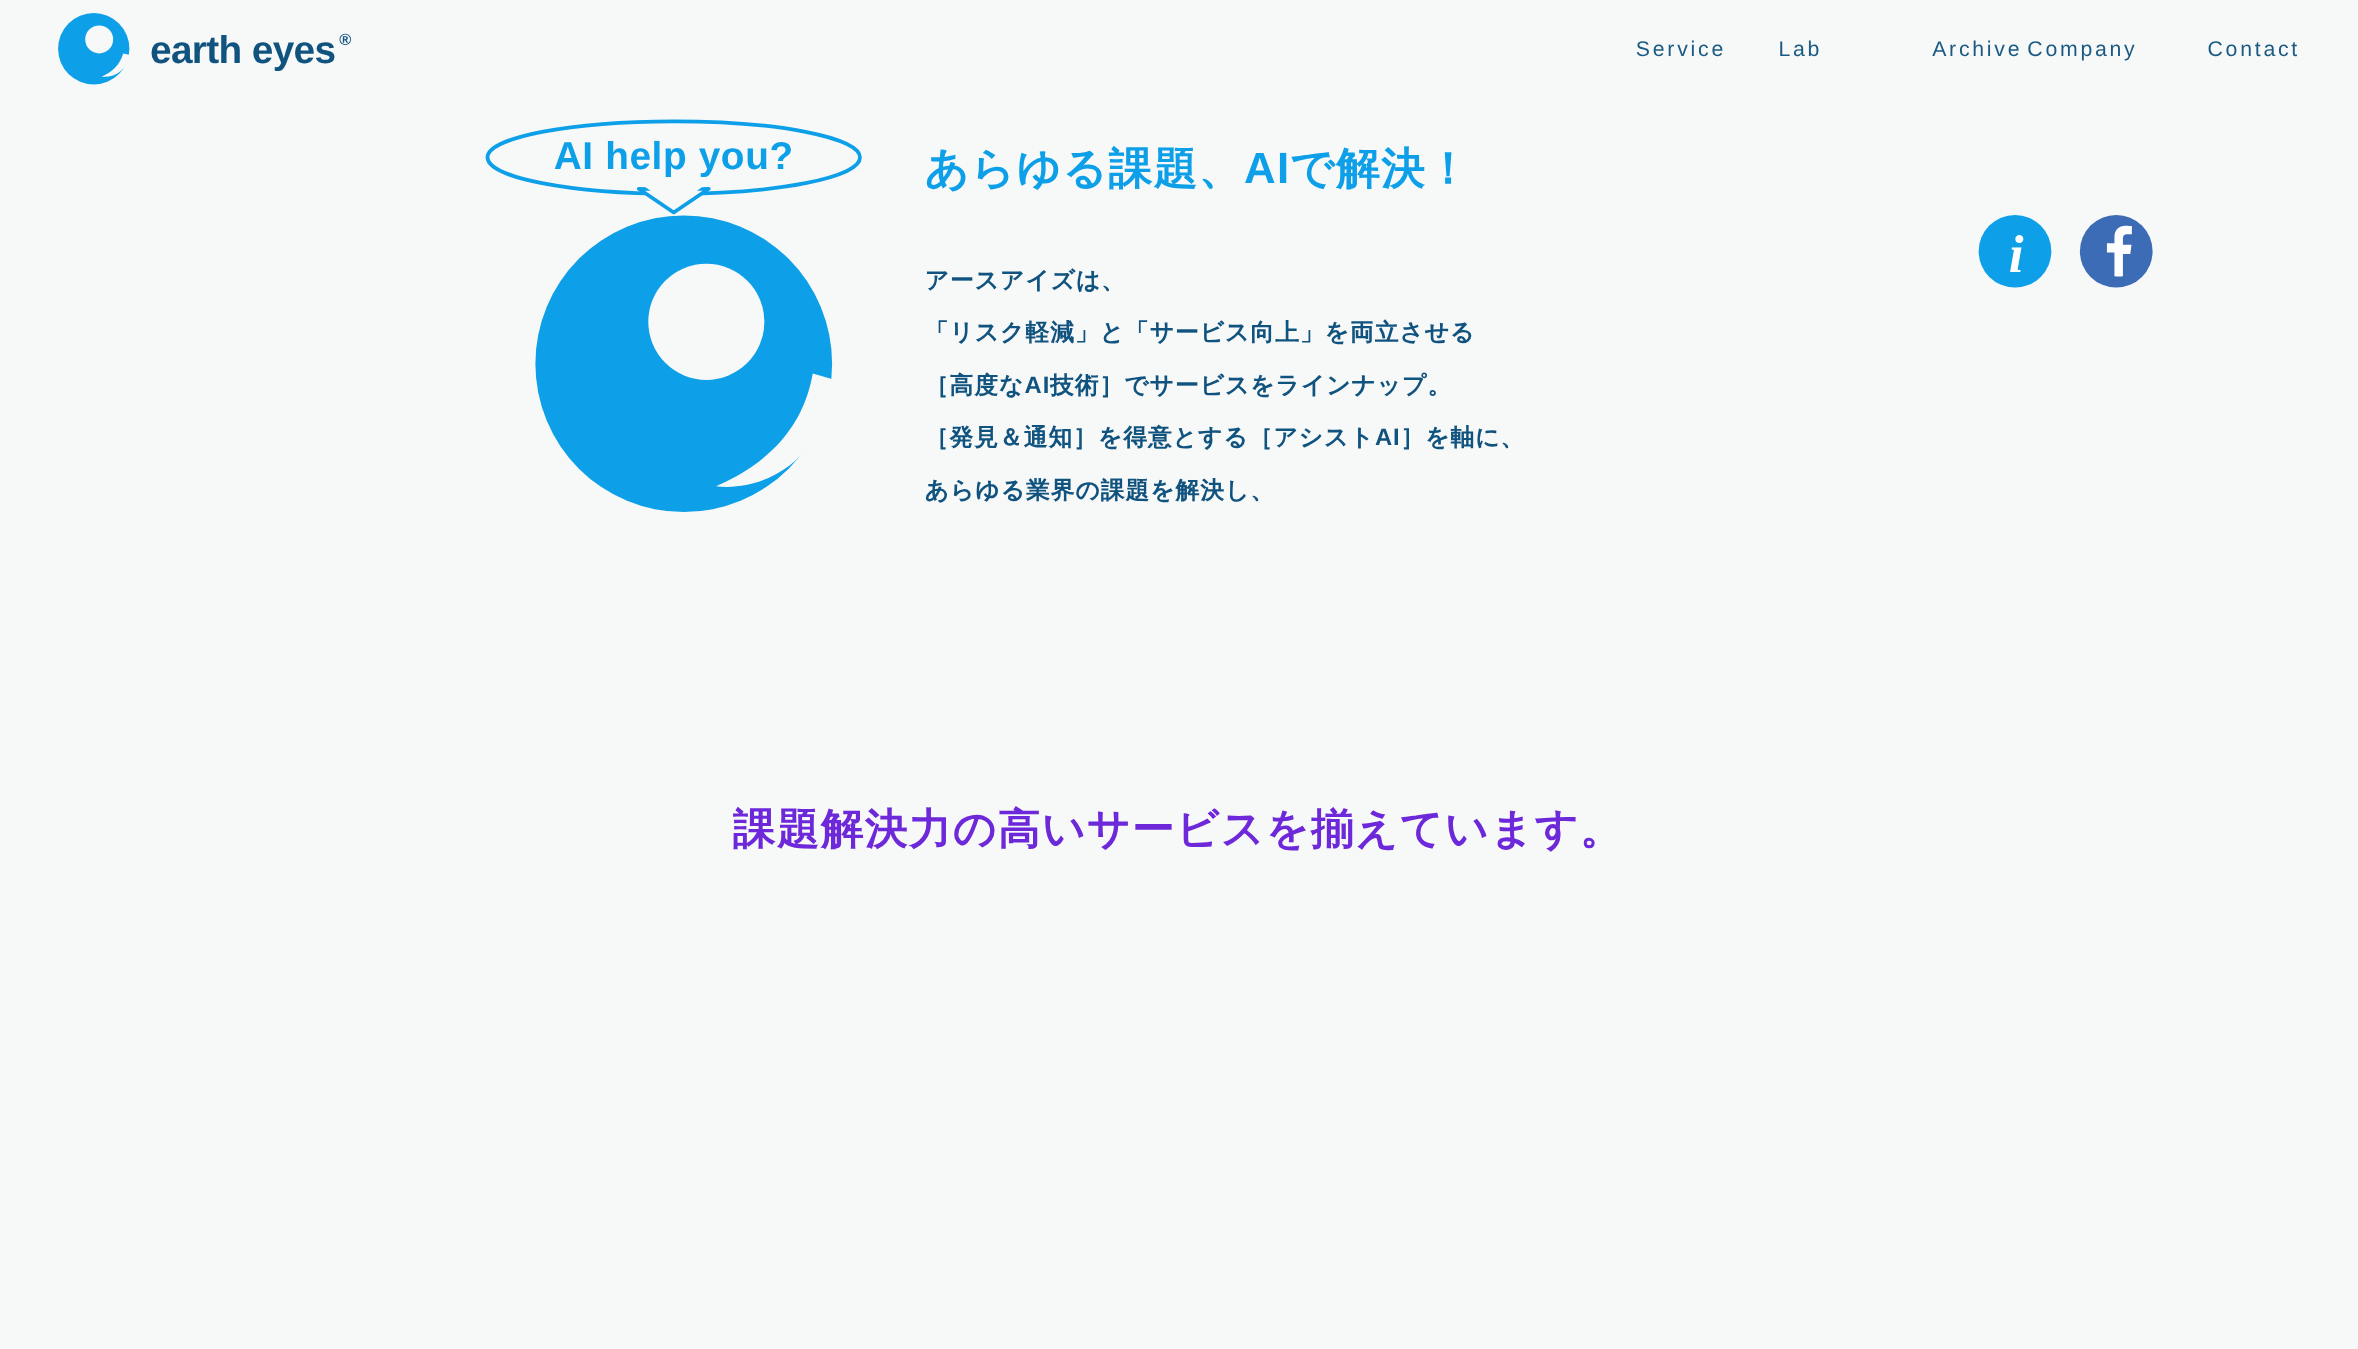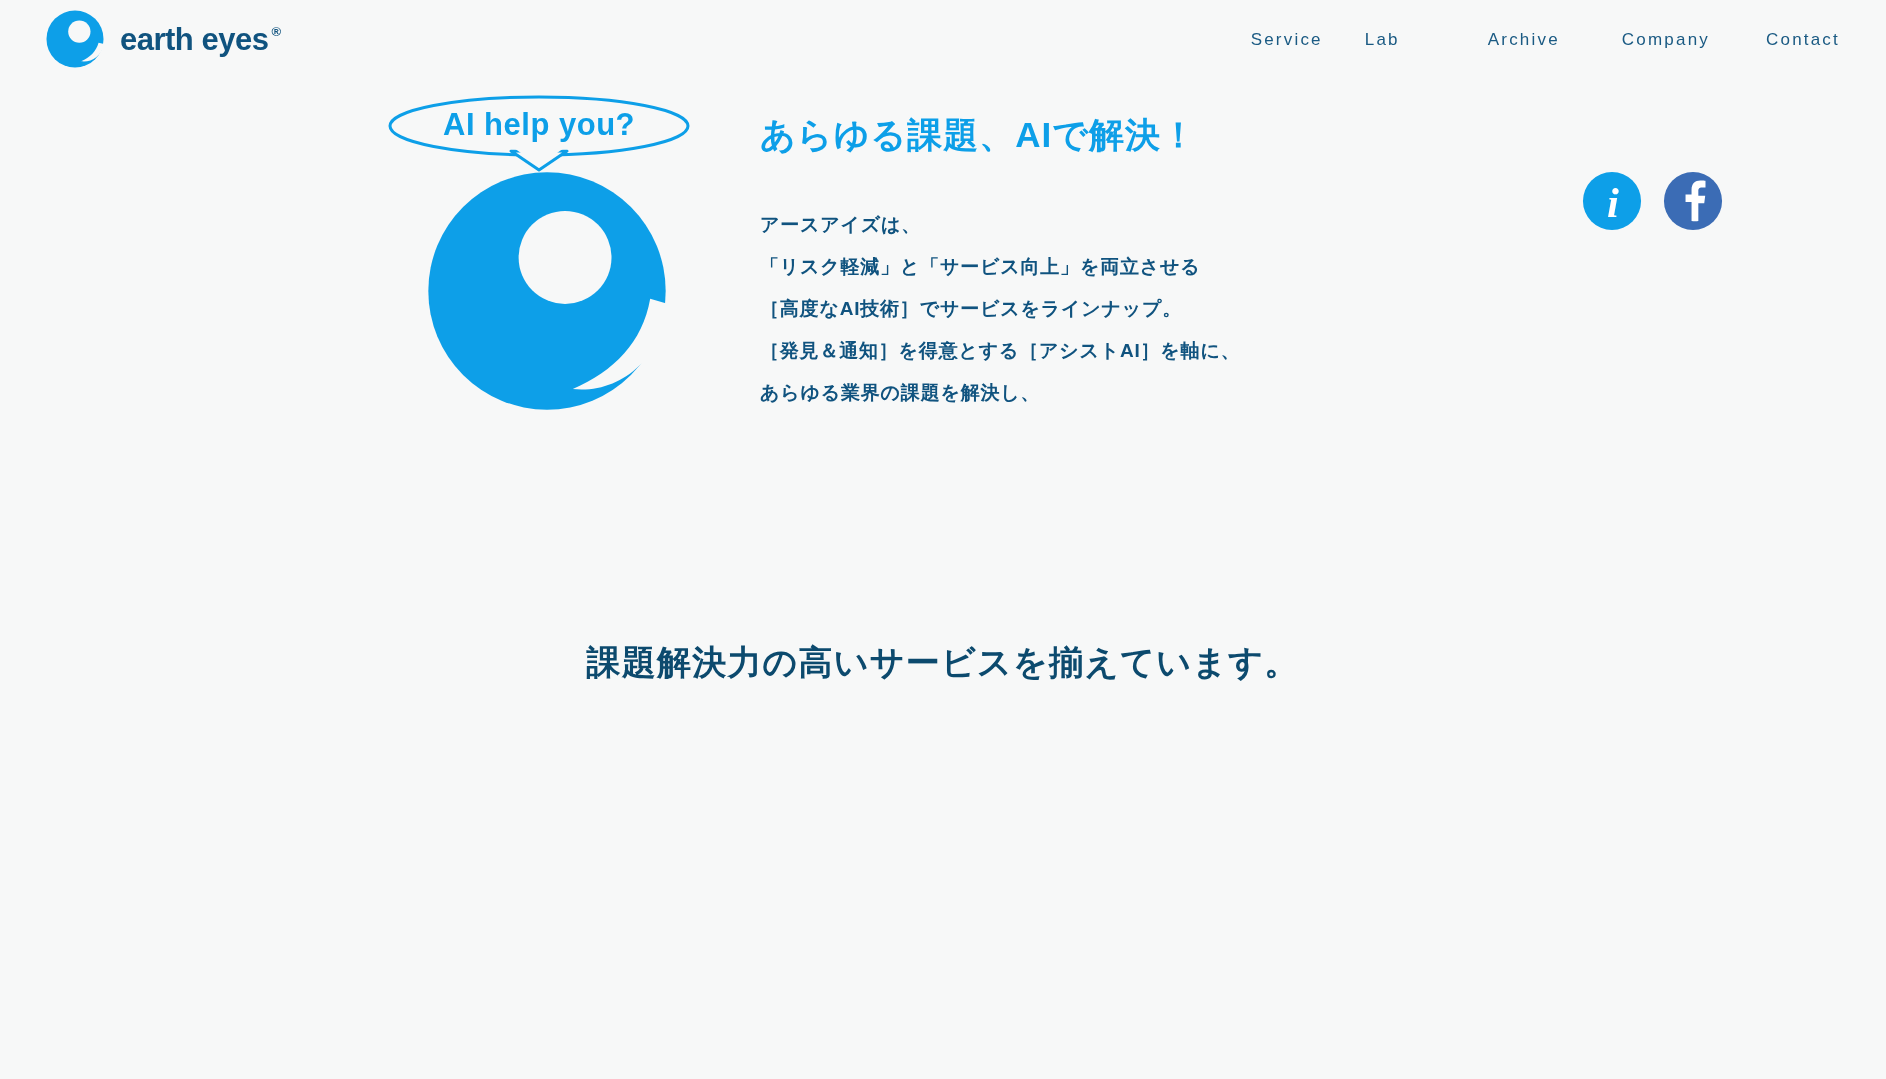--- a/index.html
+++ b/index.html
@@ -78,21 +78,21 @@
   .nav-item {
     color: #1a5a83;
     font-size: 17px;
     letter-spacing: 2.2px;
     text-decoration: none;
     padding: 4px 2px;
     white-space: nowrap;
   }
   .nav-gap-1 { margin-right: 38px; }
   .nav-gap-2 { margin-right: 84px; }
-  .nav-gap-3 { margin-right: 58px; }
+  .nav-gap-3 { }
   .nav-gap-4 { margin-right: 52px; }
 
   
   .hero {
     position: absolute;
     top: 92px; left: 0;
     width: 1886px;
     height: 520px;
   }
 
@@ -121,21 +121,21 @@
   .hero-mark {
     position: absolute;
     left: 418px;
     top: 70px;
     width: 258px;
     height: 258px;
   }
 
   .hero-copy {
     position: absolute;
-    left: 760px;
+    left: 740px;
     top: 0;
   }
 
   .hero-headline {
     color: #0d9fe8;
     font-size: 35px;
     font-weight: bold;
     letter-spacing: 1px;
     line-height: 1.2;
     margin-top: 22px;
@@ -163,21 +163,21 @@
   .social-link { display: block; width: 62px; height: 62px; text-decoration: none; }
   .social-svg { display: block; width: 62px; height: 62px; }
 
   
   .section-heading {
     position: absolute;
     top: 640px;
     left: 0;
     width: 1886px;
     text-align: center;
-    color: #0c4a6e;
+    color: #6d28d9;
     font-size: 34px;
     font-weight: bold;
     letter-spacing: 1.2px;
   }
 </style>
 </head>
 <body>
 
 <div class="page">
 

